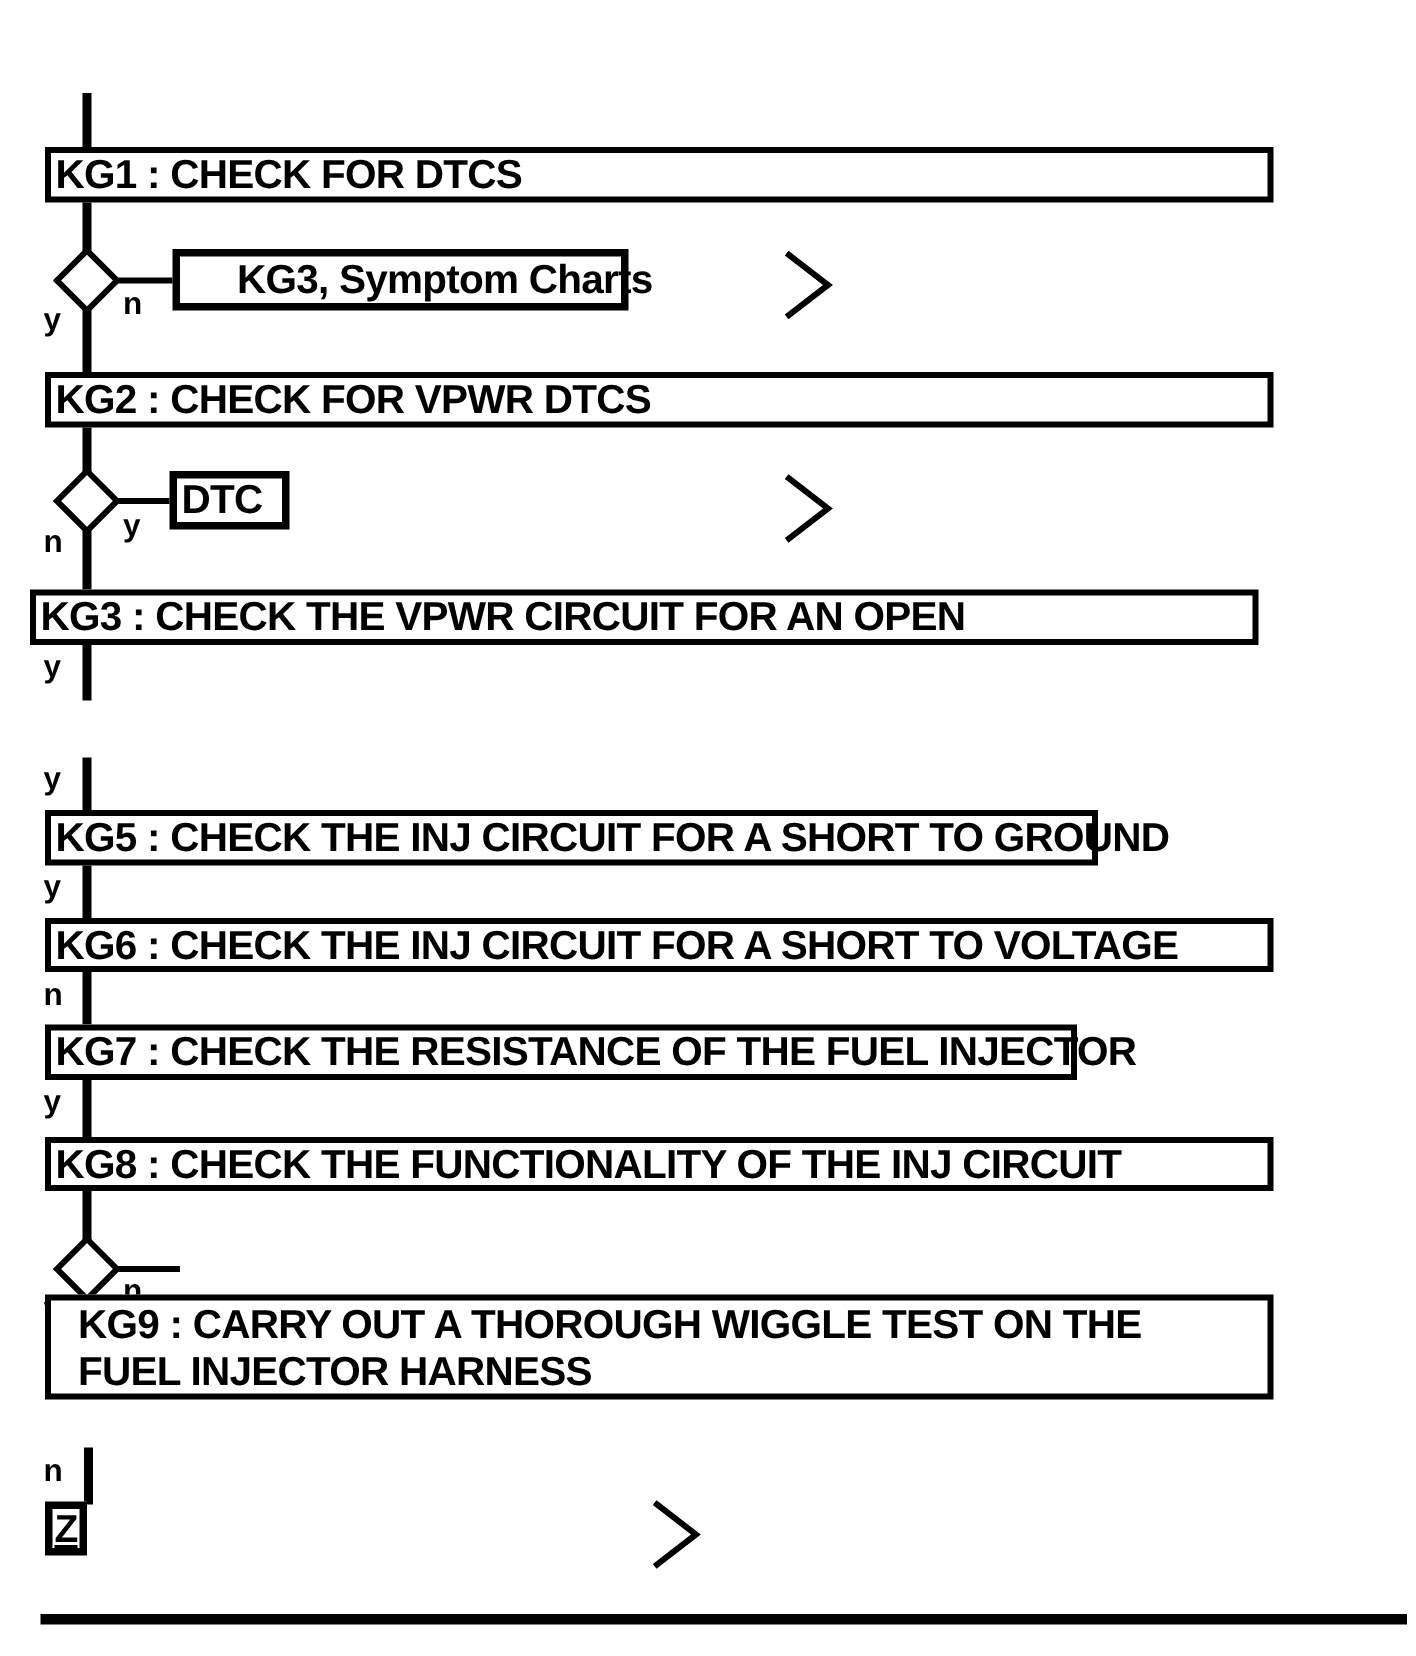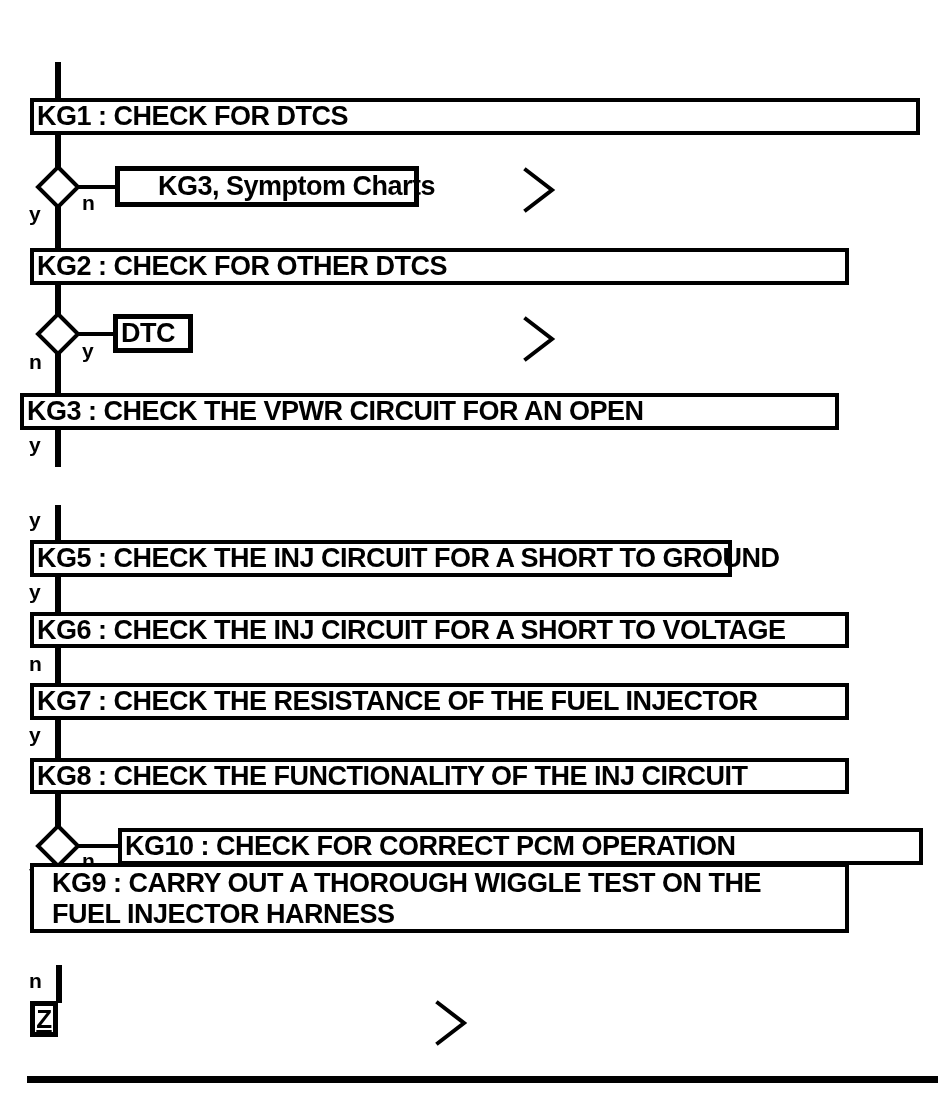--- a/index.html
+++ b/index.html
@@ -52,21 +52,21 @@
   .bottom-rule{position:absolute;background:#000;}
 </style>
 </head>
 <body>
 
 <div id="page">
 
 
   <div class="vline" style="left:55px;top:62px;height:38px;"></div>
 
-  <div class="box" style="left:30px;top:98px;width:890px;height:37px;">
+  <div class="box" style="left:30px;top:98px;width:819px;height:37px;">
     <span>KG1 : CHECK FOR DTCS</span>
   </div>
 
   <div class="vline" style="left:55px;top:135px;height:33px;"></div>
 
   <svg class="diamond" style="left:35px;top:164px;" width="46" height="46" viewBox="0 0 46 46">
     <polygon points="23,3 43,23 23,43 3,23" fill="#ffffff" stroke="#000000" stroke-width="4"></polygon>
   </svg>
   <div class="branch-label" style="left:29px;top:203px;">y</div>
   <div class="branch-label" style="left:82px;top:192px;">n</div>
@@ -76,21 +76,21 @@
     <span>KG3, Symptom Charts</span>
   </div>
 
   <svg class="chevron" style="left:522px;top:166px;" width="36" height="48" viewBox="0 0 36 48">
     <polyline points="4,4 30,24 4,44" fill="none" stroke="#000000" stroke-width="4" stroke-linecap="square"></polyline>
   </svg>
 
   <div class="vline" style="left:55px;top:206px;height:42px;"></div>
 
   <div class="box" style="left:30px;top:248px;width:819px;height:37px;">
-    <span>KG2 : CHECK FOR OTHER DTCS</span>
+    <span>KG2 : CHECK FOR VPWR DTCS</span>
   </div>
 
   <div class="vline" style="left:55px;top:285px;height:31px;"></div>
 
   <svg class="diamond" style="left:35px;top:311px;" width="46" height="46" viewBox="0 0 46 46">
     <polygon points="23,3 43,23 23,43 3,23" fill="#ffffff" stroke="#000000" stroke-width="4"></polygon>
   </svg>
   <div class="branch-label" style="left:29px;top:351px;">n</div>
   <div class="branch-label" style="left:82px;top:340px;">y</div>
   <div class="hline" style="left:76px;top:332px;width:39px;"></div>
@@ -119,42 +119,39 @@
   </div>
   <div class="branch-label" style="left:29px;top:581px;">y</div>
   <div class="vline" style="left:55px;top:577px;height:35px;"></div>
 
   <div class="box" style="left:30px;top:612px;width:819px;height:36px;">
     <span>KG6 : CHECK THE INJ CIRCUIT FOR A SHORT TO VOLTAGE</span>
   </div>
   <div class="branch-label" style="left:29px;top:653px;">n</div>
   <div class="vline" style="left:55px;top:648px;height:35px;"></div>
 
-  <div class="box" style="left:30px;top:683px;width:819px;height:37px;text-align:right;">
+  <div class="box" style="left:30px;top:683px;width:688px;height:37px;text-align:right;">
     <span>KG7 : CHECK THE RESISTANCE OF THE FUEL INJECTOR</span>
   </div>
   <div class="branch-label" style="left:29px;top:724px;">y</div>
   <div class="vline" style="left:55px;top:720px;height:38px;"></div>
 
   <div class="box" style="left:30px;top:758px;width:819px;height:36px;">
     <span>KG8 : CHECK THE FUNCTIONALITY OF THE INJ CIRCUIT</span>
   </div>
 
   <div class="vline" style="left:55px;top:794px;height:34px;"></div>
 
   <svg class="diamond" style="left:35px;top:823px;" width="46" height="46" viewBox="0 0 46 46">
     <polygon points="23,3 43,23 23,43 3,23" fill="#ffffff" stroke="#000000" stroke-width="4"></polygon>
   </svg>
   <div class="branch-label" style="left:29px;top:862px;">y</div>
   <div class="branch-label" style="left:82px;top:850px;">n</div>
   <div class="hline" style="left:76px;top:844px;width:44px;"></div>
 
-  <div class="box" style="left:118px;top:828px;width:805px;height:37px;">
-    <span>KG10 : CHECK FOR CORRECT PCM OPERATION</span>
-  </div>
 
   <div class="vline" style="left:55px;top:864px;height:33px;"></div>
 
   <div class="box" style="left:30px;top:863px;width:819px;height:70px;padding-left:18px;">
     <span class="multiline">
       <span style="display:block;">KG9 : CARRY OUT A THOROUGH WIGGLE TEST ON THE</span>
       <span style="display:block;">FUEL INJECTOR HARNESS</span>
     </span>
   </div>
   <div class="branch-label" style="left:29px;top:970px;">n</div>

